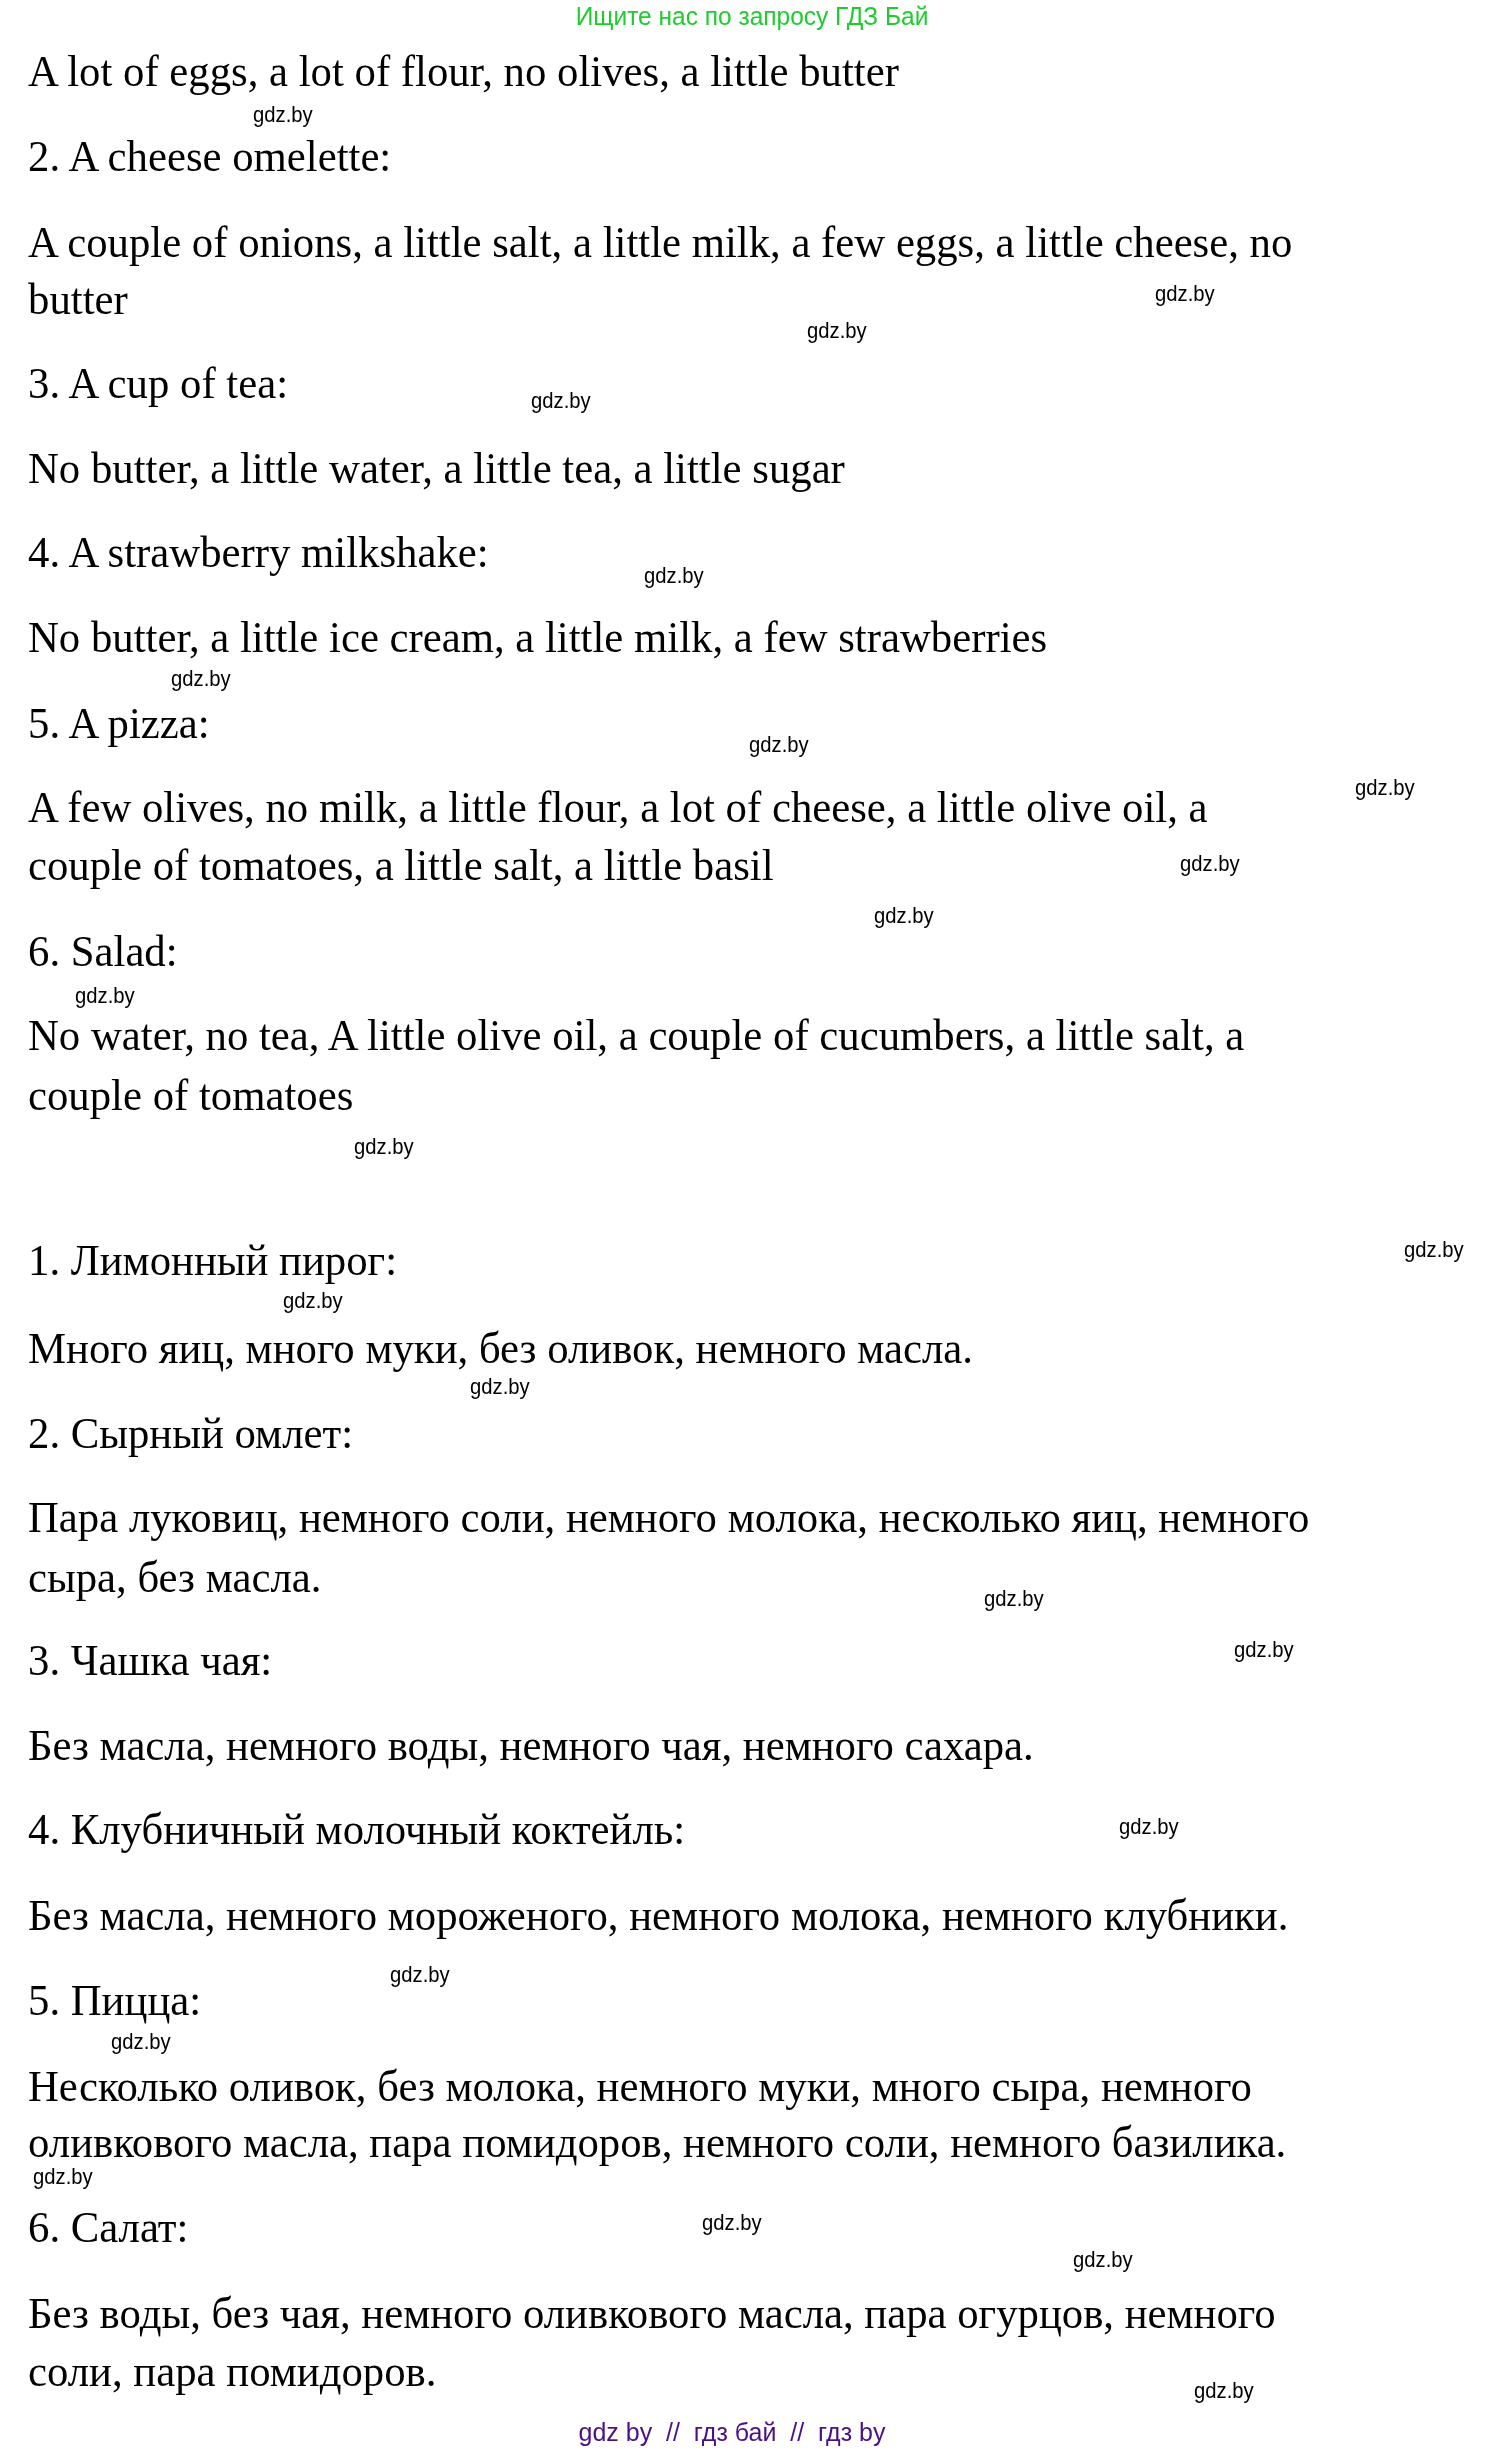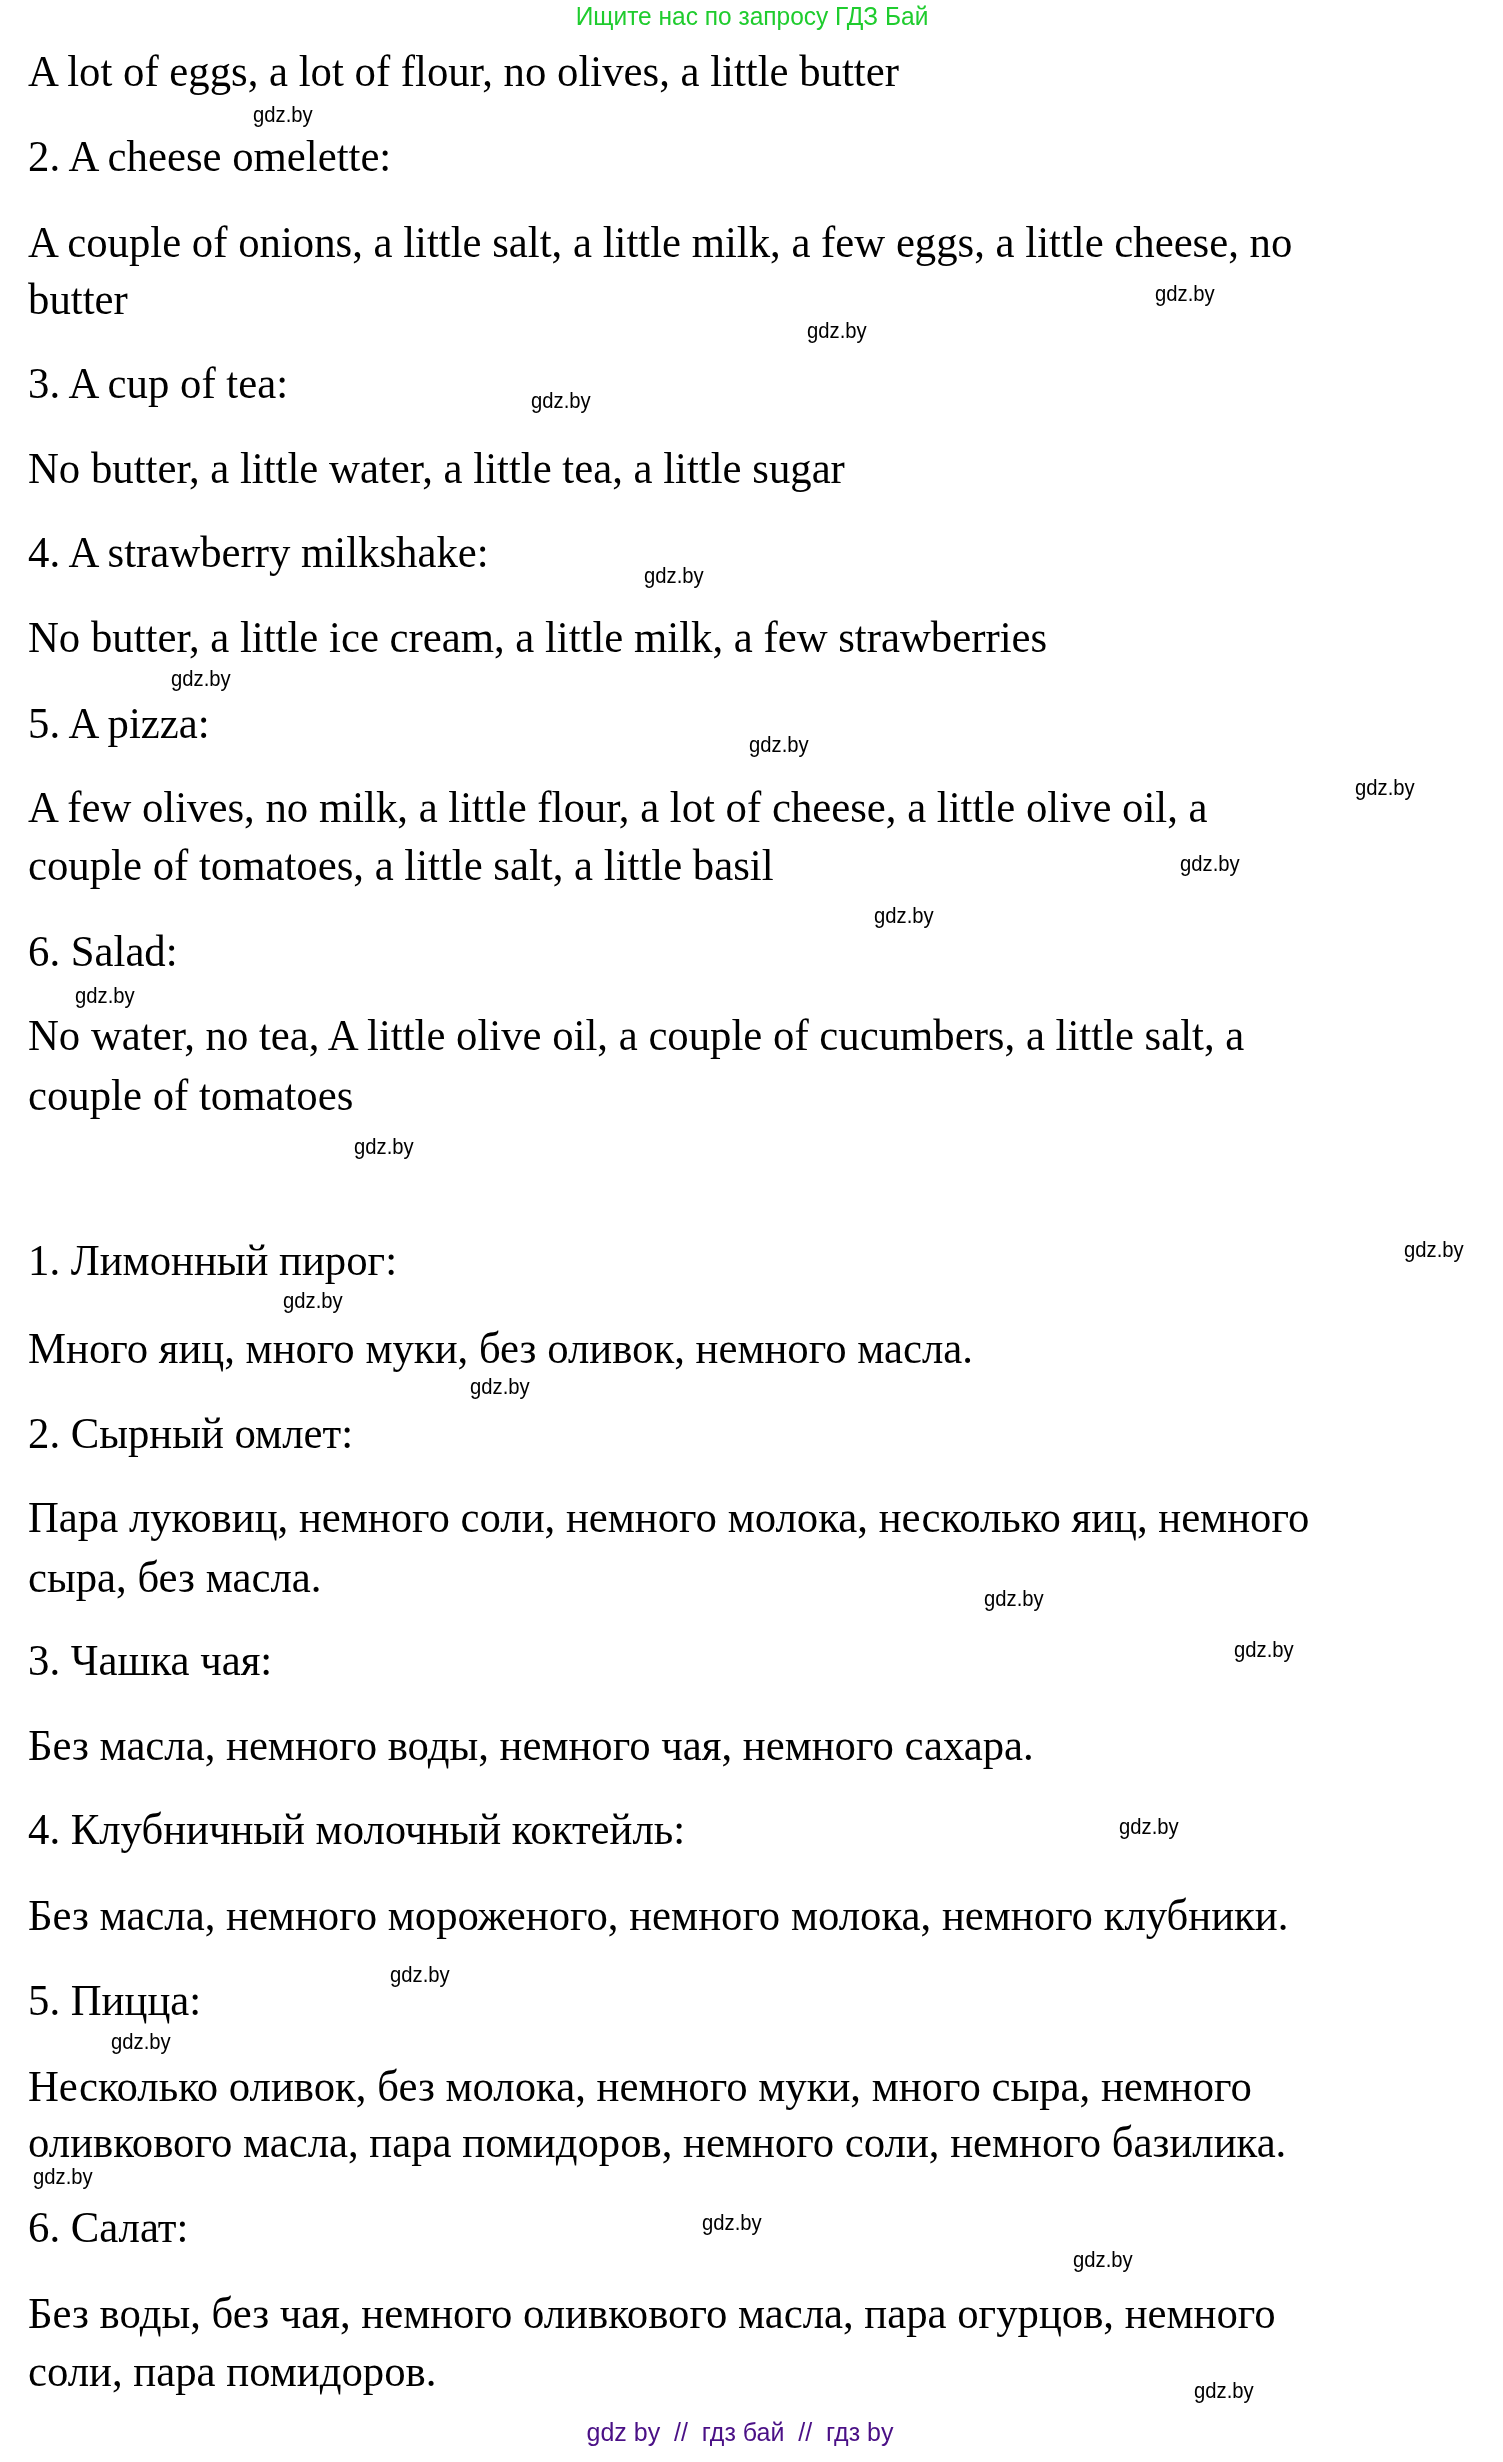--- a/index.html
+++ b/index.html
@@ -3,21 +3,21 @@
 <meta charset="utf-8">
 <style>
   html, body { margin: 0; padding: 0; background: #ffffff; }
   body { width: 1504px; height: 2462px; position: relative; overflow: hidden; }
   .hdr {
     position: absolute; left: 0; width: 1504px; top: 3.2px; text-align: center;
     font-family: "Liberation Sans", sans-serif; font-size: 25px; line-height: 27px;
     color: #1fcc2e; transform: scaleX(0.98);
   }
   .ftr {
-    position: absolute; left: 16px; width: 1448px; top: 2418px; text-align: center;
+    position: absolute; left: 8px; width: 1448px; top: 2418px; text-align: center;
     font-family: "Liberation Sans", sans-serif; font-size: 25px; line-height: 29px;
     color: #4a1086; white-space: pre;
   }
   .ln {
     position: absolute; left: 28px;
     font-family: "Liberation Serif", serif; font-size: 45px; line-height: 52px;
     color: #000000; white-space: nowrap;
     transform-origin: 0 0; transform: scaleX(0.95);
   }
   .wm {

